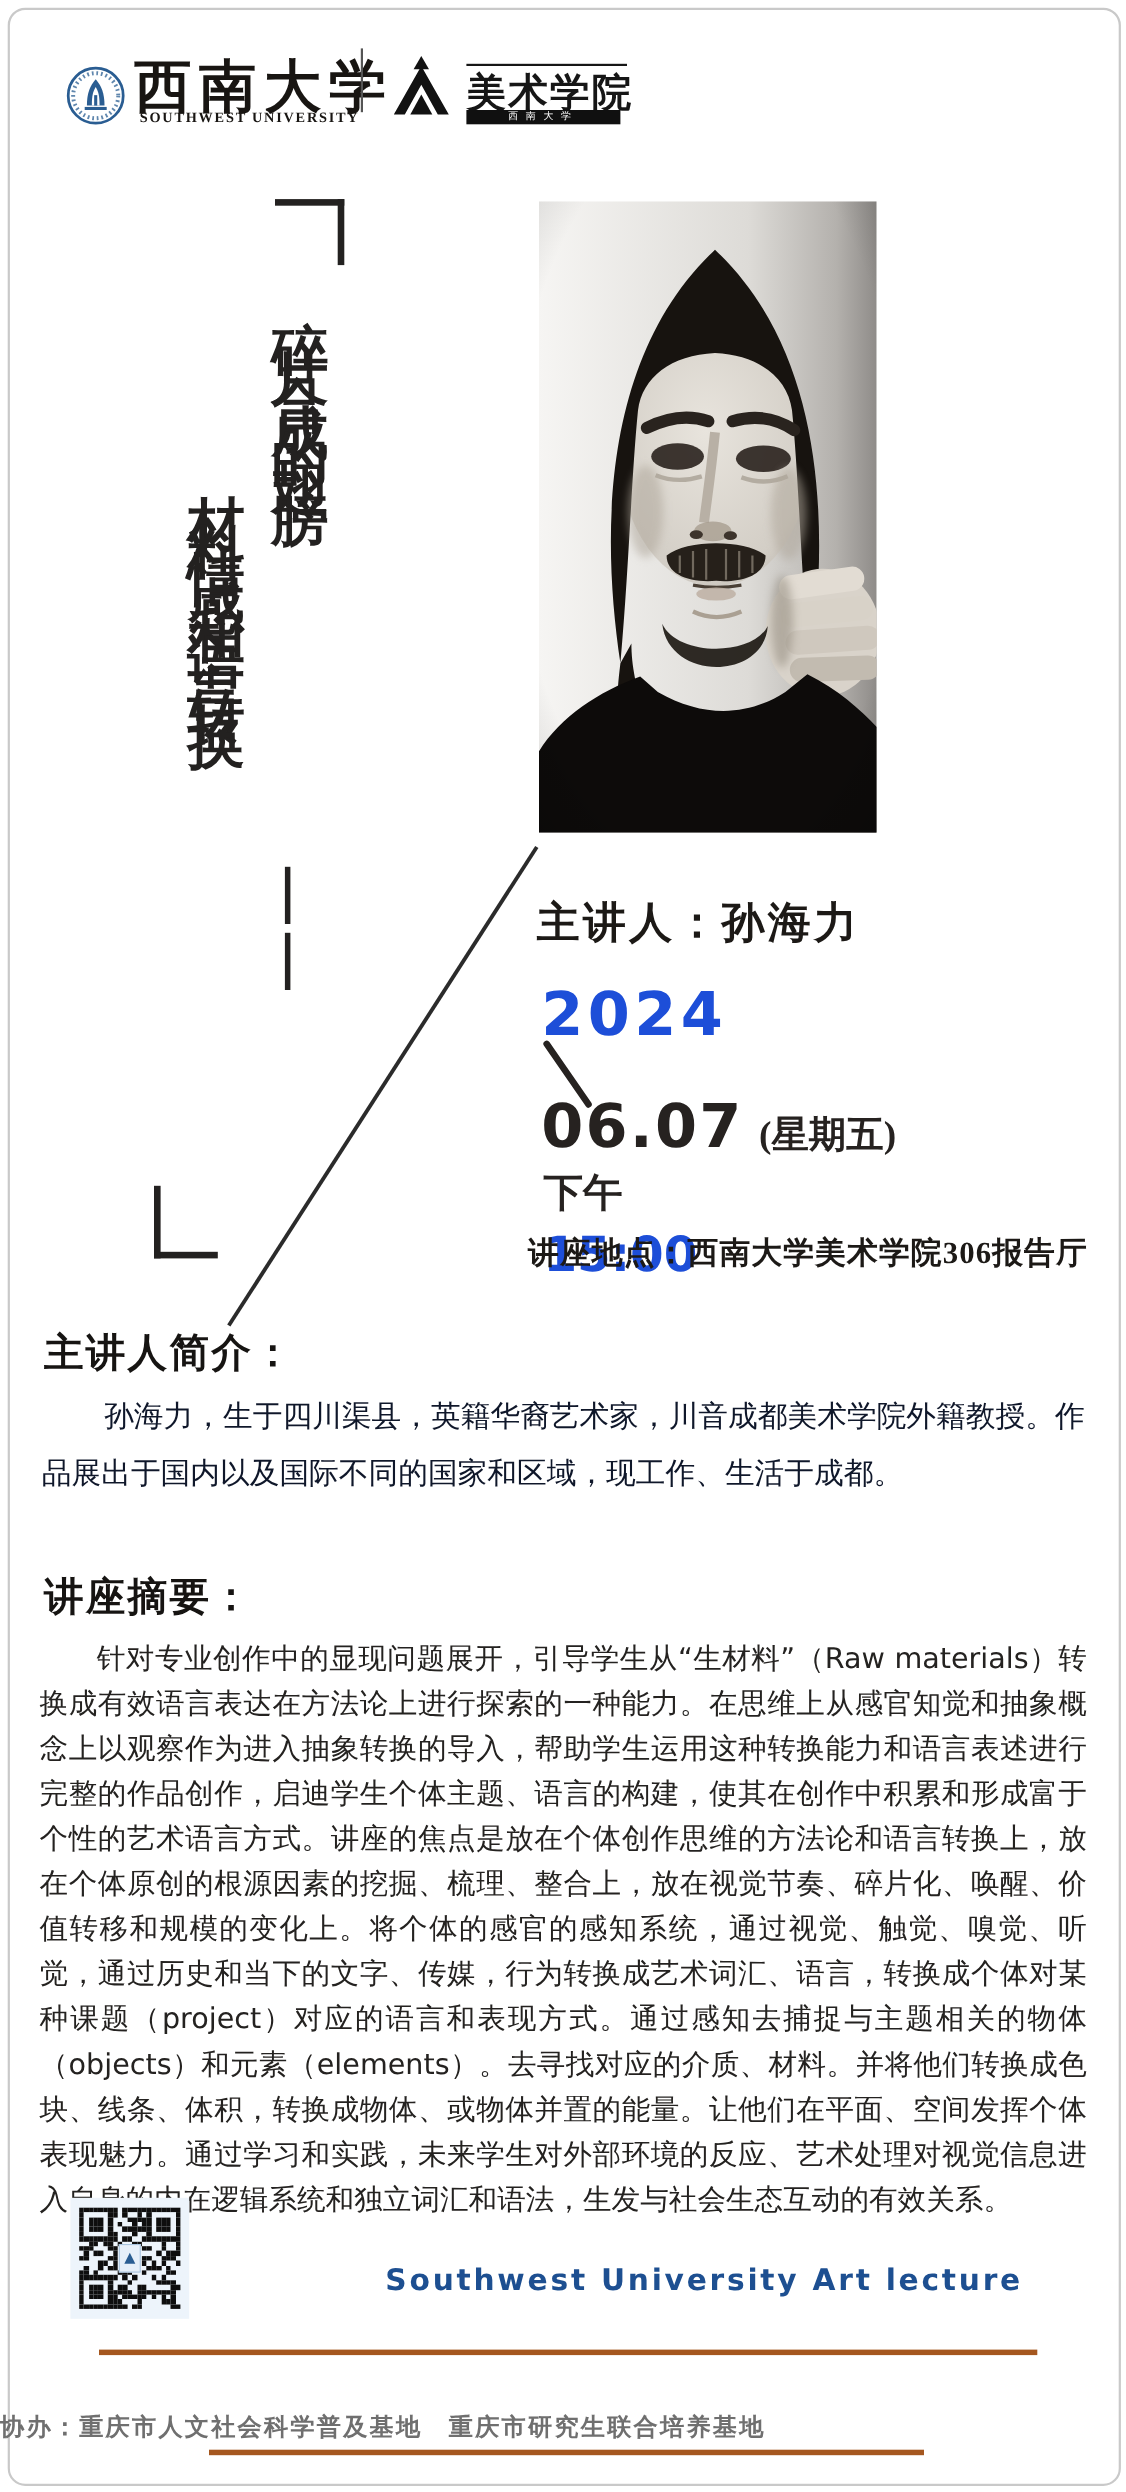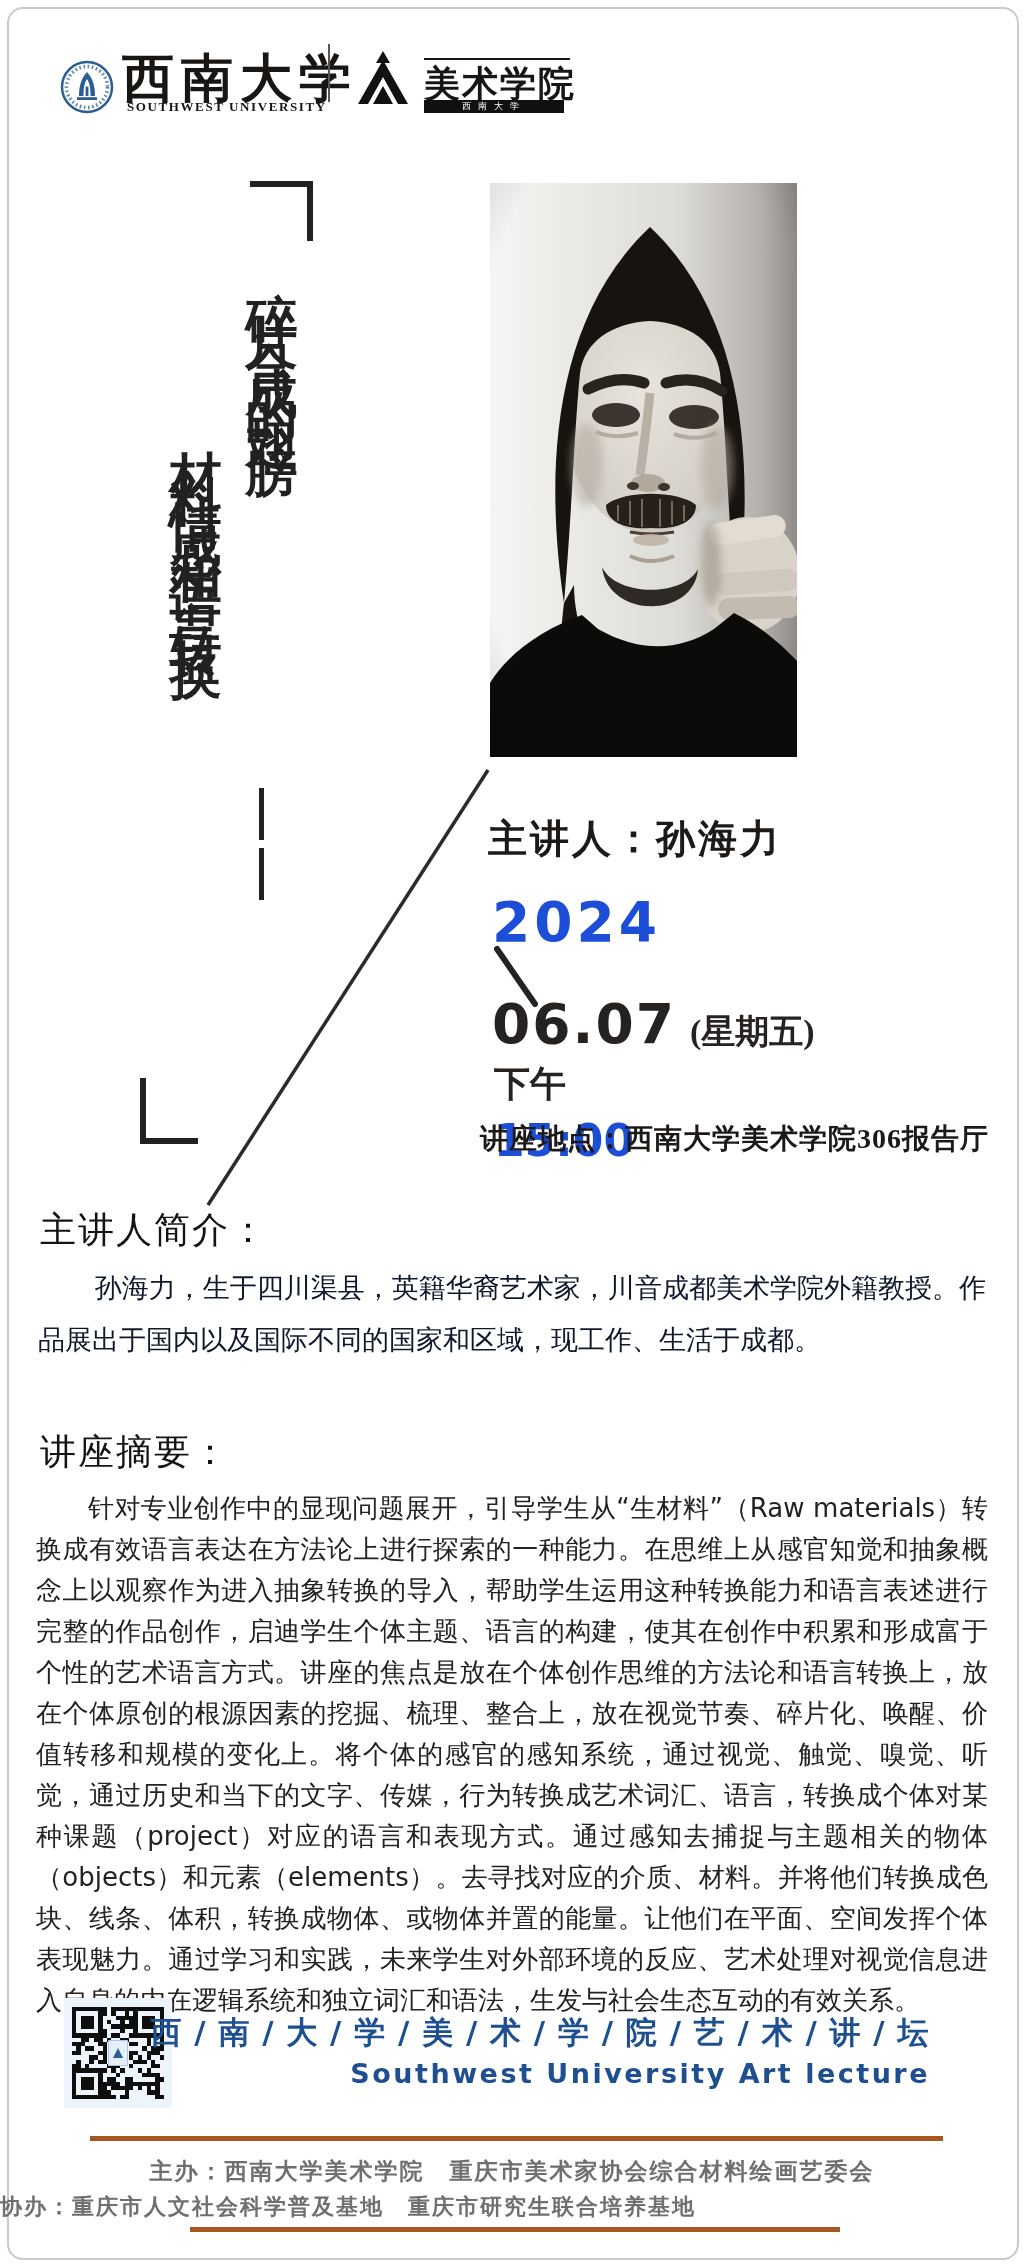--- a/index.html
+++ b/index.html
@@ -38,21 +38,21 @@
   .year{left:492px;top:890px;font-size:55px;font-weight:800;letter-spacing:4px;color:#1d4ed8;}
   .date-row{left:492px;top:992px;display:flex;align-items:baseline;gap:14px;}
   .date-num{font-size:55px;font-weight:800;letter-spacing:2px;color:#262220;}
   .weekday{font-size:34px;font-weight:700;color:#262220;}
   .time-row{left:494px;top:1060px;display:flex;align-items:baseline;gap:6px;flex-direction:column;}
   .time-prefix{font-size:36px;font-weight:700;color:#262220;}
   .time-num{font-size:44px;font-weight:800;color:#1d4ed8;}
   .location-line{left:480px;top:1120px;font-size:28px;font-weight:700;letter-spacing:1px;color:#1c1916;}
 
   
-  .sec-heading{font-size:36px;font-weight:400;letter-spacing:2px;color:#161412;}
+  .sec-heading{font-size:36px;font-weight:700;letter-spacing:2px;color:#161412;}
   .bio-heading{left:40px;top:1206px;}
   .bio-body{left:38px;top:1262px;width:948px;font-size:27px;line-height:52px;color:#0f172a;
             text-align:justify;text-indent:2.1em;}
   .abs-heading{left:40px;top:1428px;}
   .abs-body{left:36px;top:1488px;width:952px;font-size:26px;line-height:41px;color:#242220;
             text-align:justify;text-indent:2em;}
 
   
   .qr-box{left:64px;top:1998px;width:108px;height:110px;background:#edf4fb;
           display:flex;align-items:center;justify-content:center;}
@@ -647,20 +647,18 @@
         <div class="qc"></div>
         <div class="qc on"></div>
         <div class="qc on"></div>
       </div>
     <div class="qr-logo">
       <svg viewBox="0 0 12 12" width="12" height="12">
           <path d="M6,1 L11,11 L1,11 Z" fill="#2a5d92"></path>
         </svg>
     </div>
   </div>
-  <div class="abs series-cn sans">西 / 南 / 大 / 学 / 美 / 术 / 学 / 院 / 艺 / 术 / 讲 / 坛</div>
   <div class="abs series-en sans">Southwest University Art lecture</div>
   <div class="abs brown-line brown-line-1"></div>
-  <div class="abs host-line sans">主办：西南大学美术学院　重庆市美术家协会综合材料绘画艺委会</div>
   <div class="abs cohost-line sans">协办：重庆市人文社会科学普及基地　重庆市研究生联合培养基地</div>
   <div class="abs brown-line brown-line-2"></div>
 
 </div>
 
 </body></html>

